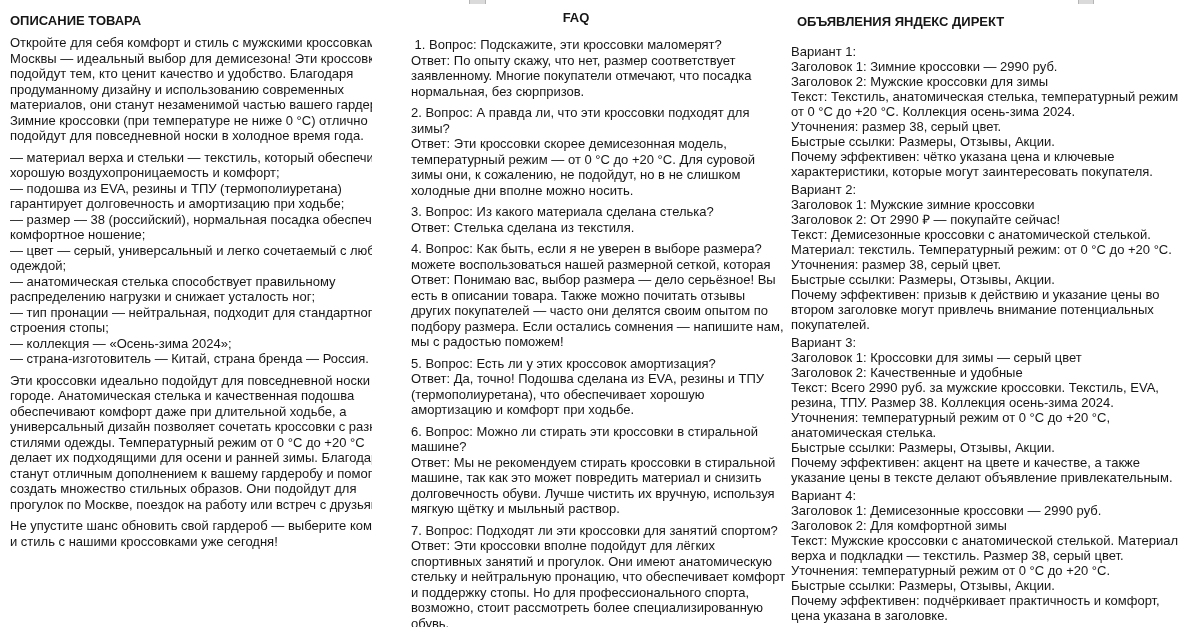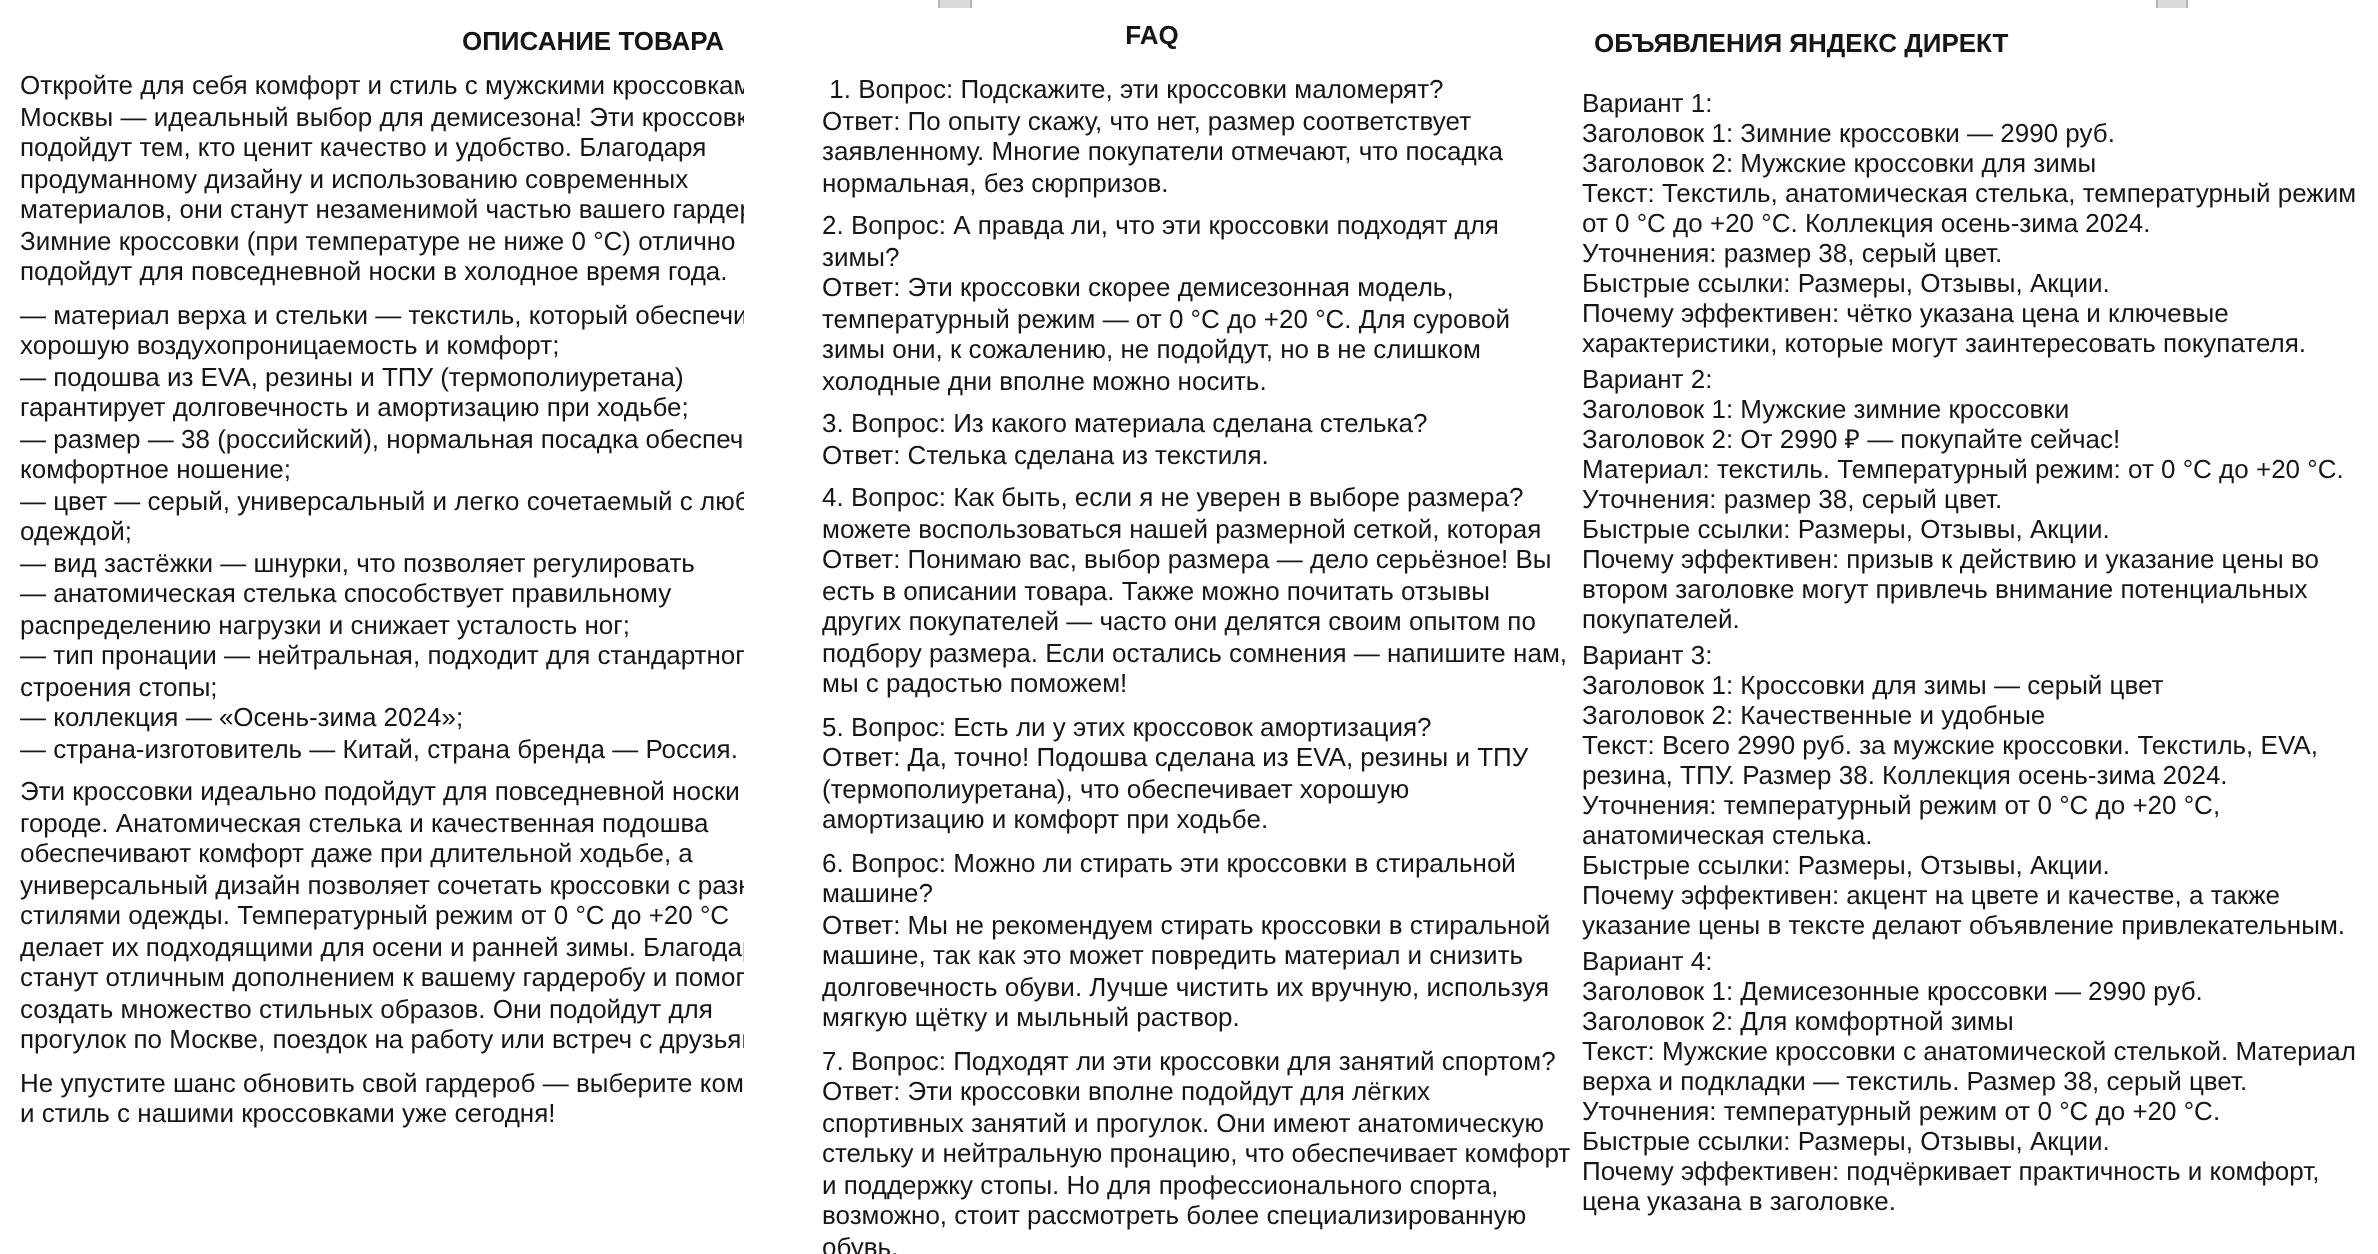--- a/index.html
+++ b/index.html
@@ -9,21 +9,21 @@
     font-family:"Liberation Sans", sans-serif;
     font-size:13px;
   }
   .col-title{
     position:absolute;font-weight:bold;white-space:pre;text-align:center;
   }
   .col-body{position:absolute;}
   .block{margin:0 0 6px 0;}
   .line{white-space:pre;}
   
-  #col1-title{left:0;top:13px;width:362px;text-align:right;}
+  #col1-title{left:10px;top:13px;width:362px;text-align:left;}
   #col1-body{left:10px;top:35px;width:362px;overflow:hidden;}
   #col1-body .line{line-height:15.5px;}
   
   #col2-title{left:411px;top:10px;width:330px;text-align:center;}
   #col2-body{left:411px;top:37px;width:378px;}
   #col2-body .line{line-height:15.5px;}
   
   #col3-title{left:797px;top:14px;}
   #col3-body{left:791px;top:44px;width:398px;}
   #col3-body .line{line-height:15px;}
@@ -53,21 +53,20 @@
     </div>
     <div class="block">
       <div class="line">— материал верха и стельки — текстиль, который обеспечива</div>
       <div class="line">хорошую воздухопроницаемость и комфорт;</div>
       <div class="line">— подошва из EVA, резины и ТПУ (термополиуретана)</div>
       <div class="line">гарантирует долговечность и амортизацию при ходьбе;</div>
       <div class="line">— размер — 38 (российский), нормальная посадка обеспечит</div>
       <div class="line">комфортное ношение;</div>
       <div class="line">— цвет — серый, универсальный и легко сочетаемый с любой</div>
       <div class="line">одеждой;</div>
-      <div class="line">— вид застёжки — шнурки, что позволяет регулировать</div>
       <div class="line">— анатомическая стелька способствует правильному</div>
       <div class="line">распределению нагрузки и снижает усталость ног;</div>
       <div class="line">— тип пронации — нейтральная, подходит для стандартного</div>
       <div class="line">строения стопы;</div>
       <div class="line">— коллекция — «Осень-зима 2024»;</div>
       <div class="line">— страна-изготовитель — Китай, страна бренда — Россия.</div>
     </div>
     <div class="block">
       <div class="line">Эти кроссовки идеально подойдут для повседневной носки в</div>
       <div class="line">городе. Анатомическая стелька и качественная подошва</div>
@@ -149,20 +148,21 @@
       <div class="line">от 0 °C до +20 °C. Коллекция осень-зима 2024.</div>
       <div class="line">Уточнения: размер 38, серый цвет.</div>
       <div class="line">Быстрые ссылки: Размеры, Отзывы, Акции.</div>
       <div class="line">Почему эффективен: чётко указана цена и ключевые</div>
       <div class="line">характеристики, которые могут заинтересовать покупателя.</div>
     </div>
     <div class="block">
       <div class="line">Вариант 2:</div>
       <div class="line">Заголовок 1: Мужские зимние кроссовки</div>
       <div class="line">Заголовок 2: От 2990 ₽ — покупайте сейчас!</div>
+      <div class="line">Текст: Демисезонные кроссовки с анатомической стелькой.</div>
       <div class="line">Материал: текстиль. Температурный режим: от 0 °C до +20 °C.</div>
       <div class="line">Уточнения: размер 38, серый цвет.</div>
       <div class="line">Быстрые ссылки: Размеры, Отзывы, Акции.</div>
       <div class="line">Почему эффективен: призыв к действию и указание цены во</div>
       <div class="line">втором заголовке могут привлечь внимание потенциальных</div>
       <div class="line">покупателей.</div>
     </div>
     <div class="block">
       <div class="line">Вариант 3:</div>
       <div class="line">Заголовок 1: Кроссовки для зимы — серый цвет</div>

